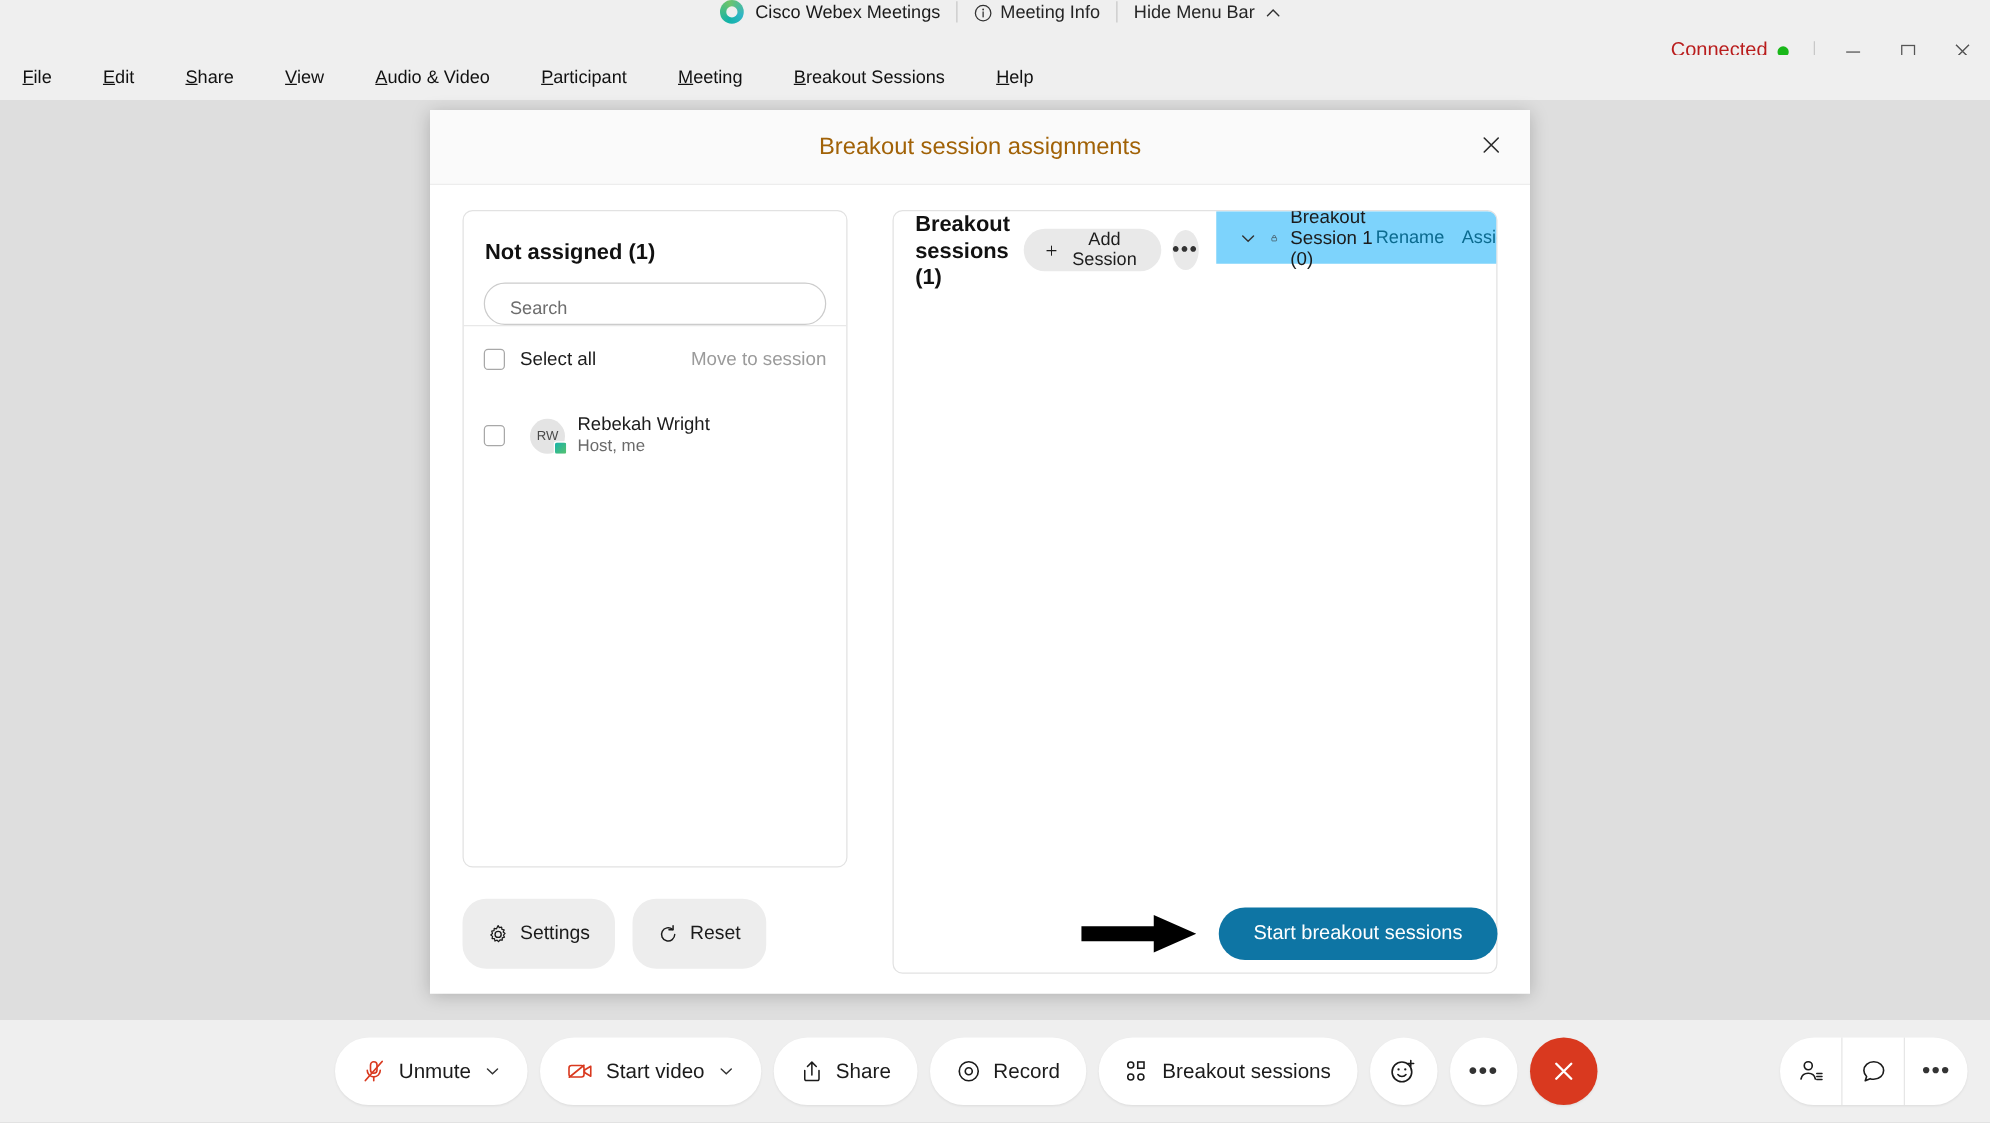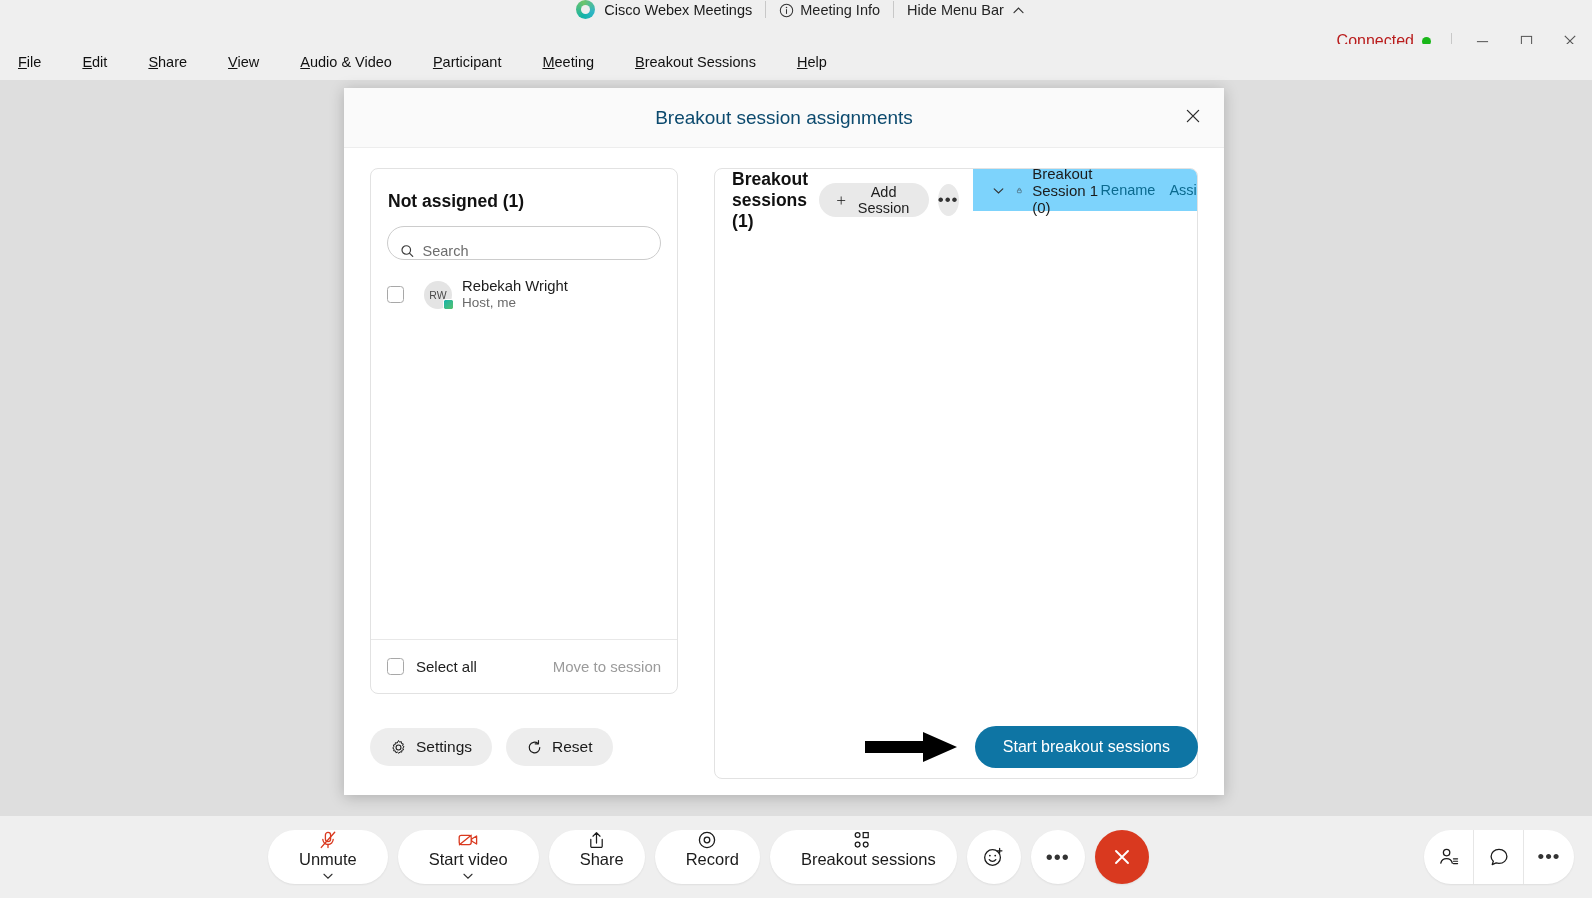--- a/index.html
+++ b/index.html
@@ -56,38 +56,38 @@
 
   
   #dialog {
     position: absolute; left: 344px; top: 8px; width: 880px; height: 707px;
     background: #fff; box-shadow: 0 2px 14px rgba(0,0,0,0.22);
   }
   #dlg-header {
     height: 60px; background: #fafafa; border-bottom: 1px solid #ededed;
     display: flex; align-items: center; justify-content: center; position: relative;
   }
-  #dlg-title { font-size: 19px; color: #0c4a6e; }
+  #dlg-title { font-size: 19px; color: #a16207; }
   #dlg-close {
     position: absolute; right: 14px; top: 11px; width: 34px; height: 34px;
     display: flex; align-items: center; justify-content: center; border-radius: 4px; cursor: pointer;
   }
 
   #dlg-body { padding: 20px 26px 0 26px; display: flex; gap: 36px; }
 
   
   #left-panel {
     width: 312px; height: 526px; border: 1px solid #e2e2e2; border-radius: 8px;
     background: #fff; display: flex; flex-direction: column;
   }
   #left-title { font-size: 17.5px; font-weight: bold; color: #111; padding: 22px 0 0 17px; }
   #search-wrap { padding: 14px 16px 0 16px; }
   #search-box {
     height: 34px; border: 1px solid #cccccc; border-radius: 17px;
-    display: flex; align-items: flex-end; padding: 0 12px; background: #fff;
+    display: flex; align-items: flex-start; padding: 12px 12px; background: #fff; flex-direction: column;
   }
   #search-input {
     border: 0; outline: 0; font-size: 14.5px; font-family: "Liberation Sans", sans-serif;
     color: #222; margin-left: 8px; width: 100%; background: transparent;
   }
   #search-input::placeholder { color: #6d6d6d; }
   #people-list { flex: 1; padding: 10px 0 0 0; overflow: hidden; }
   .person-row { display: flex; align-items: center; padding: 7px 16px; }
   .cbx {
     width: 17px; height: 17px; border: 1.5px solid #a8a8a8; border-radius: 3.5px;
@@ -140,21 +140,21 @@
   .sess-actions { margin-left: auto; display: flex; gap: 14px; }
   .sess-link { font-size: 14.5px; color: #0b6a8f; cursor: pointer; }
   .chev { cursor: pointer; display: flex; align-items: center; }
 
   
   #dlg-footer {
     position: absolute; left: 0; bottom: 0; width: 880px; height: 96px;
     display: flex; align-items: center; padding: 0 26px;
   }
   .pill-btn {
-    height: 38px; border-radius: 19px; background: #ededed; border: 0;
+    height: 56px; border-radius: 19px; background: #ededed; border: 0;
     display: flex; align-items: center; padding: 0 20px; font-size: 15.5px; color: #1b1b1b;
     cursor: pointer; font-family: "Liberation Sans", sans-serif;
   }
   .pill-btn svg { margin-right: 9px; }
   #reset-btn { margin-left: 14px; }
   #footer-right { margin-left: auto; display: flex; align-items: center; }
   #arrow-pointer { margin-right: 18px; }
   #start-btn {
     height: 42px; border-radius: 21px; background: #0e75a4; border: 0; color: #fff;
     font-size: 16px; padding: 0 28px; cursor: pointer; font-family: "Liberation Sans", sans-serif;
@@ -164,21 +164,21 @@
   #controlbar {
     position: absolute; left: 0; bottom: 0; width: 1592px; height: 82px;
     background: #efefef; display: flex; align-items: center;
   }
   #ctrl-center {
     position: absolute; left: 268px; display: flex; align-items: center; gap: 10px;
   }
   .ctrl-pill {
     height: 54px; border-radius: 27px; background: #fff; display: flex; align-items: center;
     padding: 0 21px; font-size: 16.5px; color: #1b1b1b; cursor: pointer; border: 0;
-    font-family: "Liberation Sans", sans-serif; box-shadow: 0 1px 2px rgba(0,0,0,0.07); flex-direction: column;
+    font-family: "Liberation Sans", sans-serif; box-shadow: 0 1px 2px rgba(0,0,0,0.07);
   }
   .ctrl-pill .lbl { margin: 0 10px; }
   .ctrl-round {
     width: 54px; height: 54px; border-radius: 50%; background: #fff; border: 0;
     display: flex; align-items: center; justify-content: center; cursor: pointer;
     box-shadow: 0 1px 2px rgba(0,0,0,0.07);
   }
   #end-btn { background: #d9391f; }
   #ctrl-right {
     position: absolute; right: 18px; display: flex; align-items: center;
@@ -267,37 +267,37 @@
         <div id="left-title">Not assigned (1)</div>
         <div id="search-wrap">
           <div id="search-box">
             <svg width="16" height="16" viewBox="0 0 16 16">
               <circle cx="6.9" cy="6.9" r="4.7" fill="none" stroke="#3a3a3a" stroke-width="1.3"></circle>
               <path d="M10.4 10.4 L14 14" stroke="#3a3a3a" stroke-width="1.3" stroke-linecap="round"></path>
             </svg>
             <input id="search-input" type="text" placeholder="Search" style="">
           </div>
         </div>
+        <div id="left-footer">
+          <div class="cbx"></div>
+          <div id="select-all-label">Select all</div>
+          <div id="move-to-session">Move to session</div>
+        </div>
         <div id="people-list">
           <div class="person-row">
             <div class="cbx"></div>
             <div class="avatar">
               <span>RW</span>
               <span class="pres"></span>
             </div>
             <div class="person-meta">
               <div class="person-name">Rebekah Wright</div>
               <div class="person-role">Host, me</div>
             </div>
           </div>
-        </div>
-        <div id="left-footer">
-          <div class="cbx"></div>
-          <div id="select-all-label">Select all</div>
-          <div id="move-to-session">Move to session</div>
         </div>
       </div>
 
       <div id="right-panel">
         <div id="right-head">
           <div id="right-title">Breakout sessions  (1)</div>
           <button id="add-session-btn">
             <svg width="15" height="15" viewBox="0 0 16 16" style="margin-right:9px">
               <path d="M8 2.4 V13.6 M2.4 8 H13.6" stroke="#1d1d1d" stroke-width="1.25" stroke-linecap="round"></path>
             </svg>

